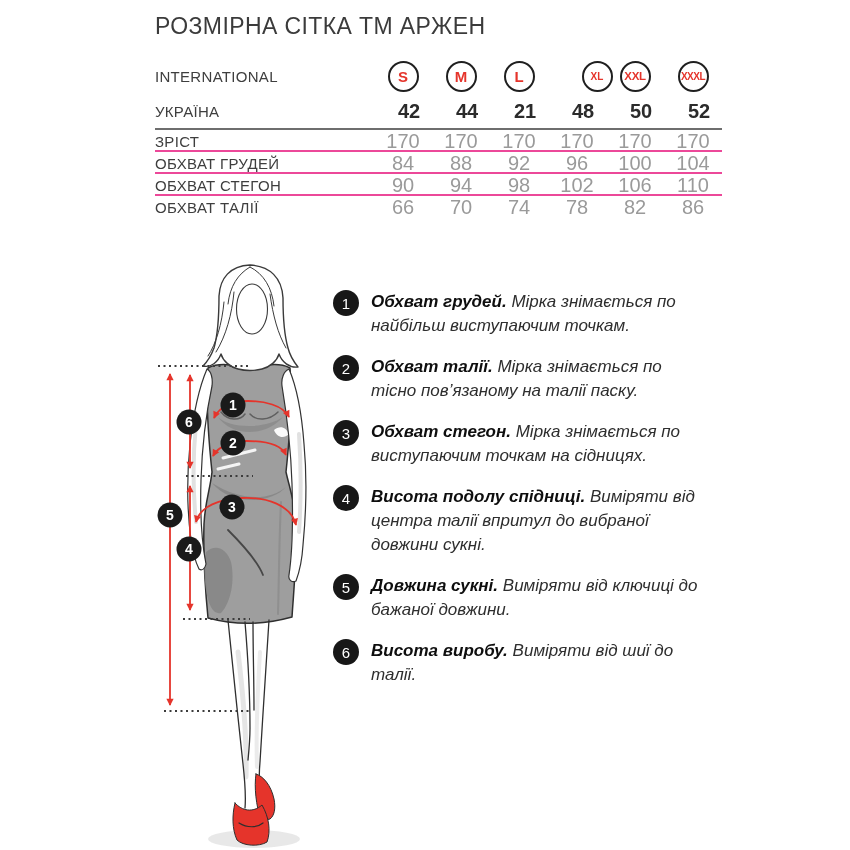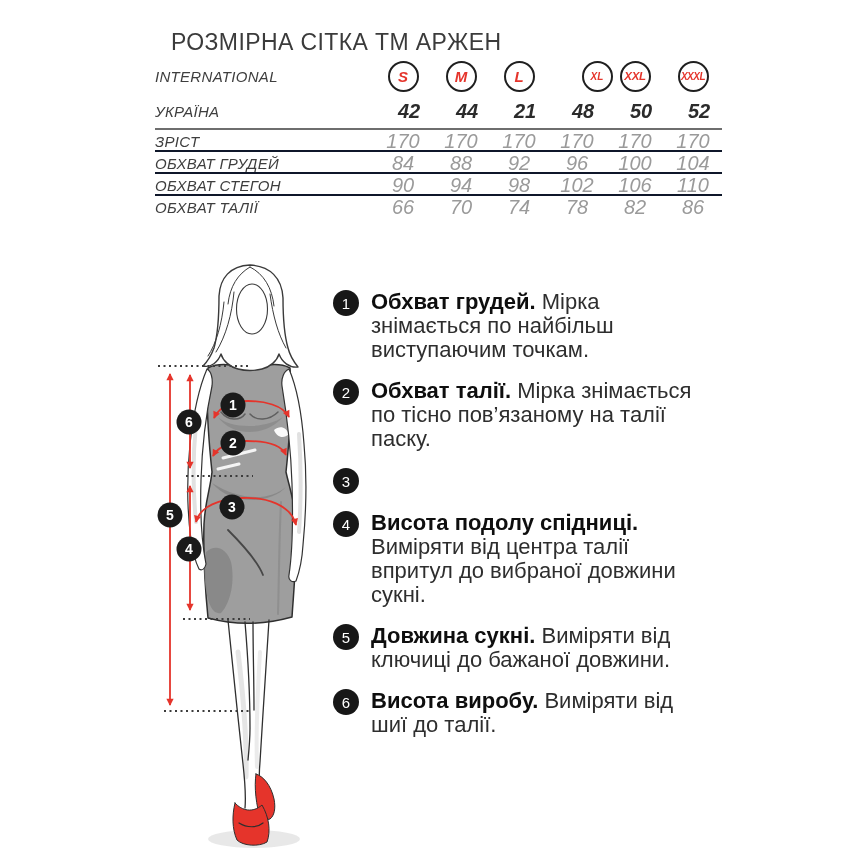--- a/index.html
+++ b/index.html
@@ -1,43 +1,43 @@
 <!DOCTYPE html>
 <html><head>
 <meta charset="utf-8">
 <style>
   html,body{margin:0;padding:0;background:#fff;}
   .canvas{position:relative;width:850px;height:850px;background:#fff;overflow:hidden;
           font-family:"Liberation Sans",sans-serif;}
-  .title{position:absolute;left:155px;top:13px;margin:16px;font-size:23px;font-weight:400;
+  .title{position:absolute;left:155px;top:13px;margin:0;font-size:23px;font-weight:400;
          color:#3b3b3b;letter-spacing:.4px;}
   
   .size-table{position:absolute;left:155px;top:58px;width:567px;}
-  .t-row{display:grid;grid-template-columns:219px repeat(6,58px);align-items:center;font-style:italic;}
+  .t-row{display:grid;grid-template-columns:219px repeat(6,58px);align-items:center;}
   .t-hdr{height:36px;}
   .t-ua{height:34px;border-bottom:2px solid #6e6e6e;}
   .t-data{height:20px;}
-  .t-data + .t-data{border-top:2px solid #0f172a;}
+  .t-data + .t-data{border-top:2px solid #ec4899;}
   .t-label{font-size:15px;color:#3e3e3e;letter-spacing:.3px;}
   .t-cell{justify-self:center;text-align:center;}
   .ua-val{font-size:20px;font-weight:bold;color:#2b2b2b;margin-left:12px;}
   .val{font-size:20px;color:#9a9a9a;}
   .size-circle{display:flex;width:27px;height:27px;border:2px solid #1f1f1f;border-radius:50%;
                align-items:center;justify-content:center;color:#e5342b;font-weight:bold;}
   .sz0,.sz1,.sz2{font-size:15px;}
   .sz3{font-size:10px;margin-left:40px;}
   .sz4{font-size:11.5px;letter-spacing:-.3px;}
   .sz5{font-size:10px;letter-spacing:-.5px;}
   
   .legend{position:absolute;left:333px;top:290px;width:392px;}
   .legend-item{display:flex;align-items:flex-start;margin-bottom:17px;}
   .legend-num{flex:0 0 26px;width:26px;height:26px;border-radius:50%;background:#171717;
               color:#fff;font-size:15px;display:flex;align-items:center;justify-content:center;
               margin-right:12px;}
-  .legend-text{margin:0;width:336px;font-size:22px;line-height:24px;color:#2e2e2e;}
+  .legend-text{margin:0;width:336px;font-size:17px;line-height:24px;color:#2e2e2e;font-style:italic;}
   .legend-text b{color:#0e0e0e;}
   
   .figure{position:absolute;left:150px;top:262px;width:196px;height:588px;}
   .figure text{font-family:"Liberation Sans",sans-serif;fill:#ffffff;}
 </style>
 </head>
 <body>
 
 <div class="canvas">
 
@@ -211,20 +211,21 @@
     <div class="legend-item">
       <span class="legend-num">1</span>
       <p class="legend-text"><b>Обхват грудей.</b> <span>Мірка знімається по найбільш виступаючим точкам.</span></p>
     </div>
     <div class="legend-item">
       <span class="legend-num">2</span>
       <p class="legend-text"><b>Обхват талії.</b> <span>Мірка знімається по тісно пов’язаному на талії паску.</span></p>
     </div>
     <div class="legend-item">
       <span class="legend-num">3</span>
+      <p class="legend-text"><b>Обхват стегон.</b> <span>Мірка знімається по виступаючим точкам на сідницях.</span></p>
     </div>
     <div class="legend-item">
       <span class="legend-num">4</span>
       <p class="legend-text"><b>Висота подолу спідниці.</b> <span>Виміряти від центра талії впритул до вибраної довжини сукні.</span></p>
     </div>
     <div class="legend-item">
       <span class="legend-num">5</span>
       <p class="legend-text"><b>Довжина сукні.</b> <span>Виміряти від ключиці до бажаної довжини.</span></p>
     </div>
     <div class="legend-item">

